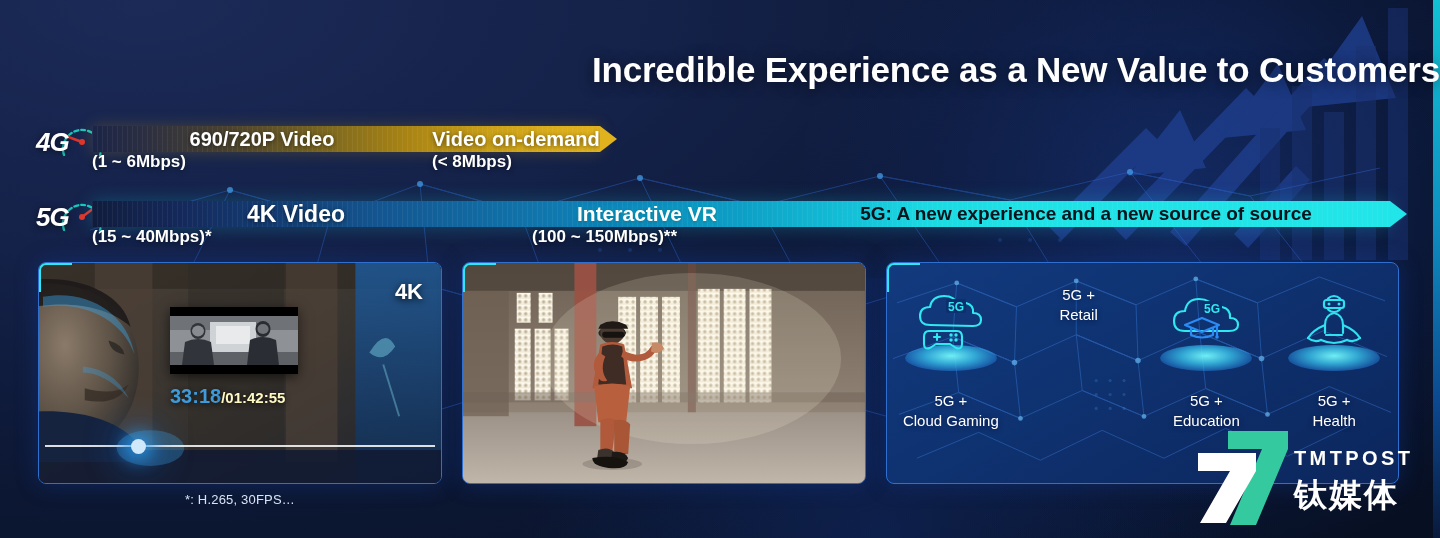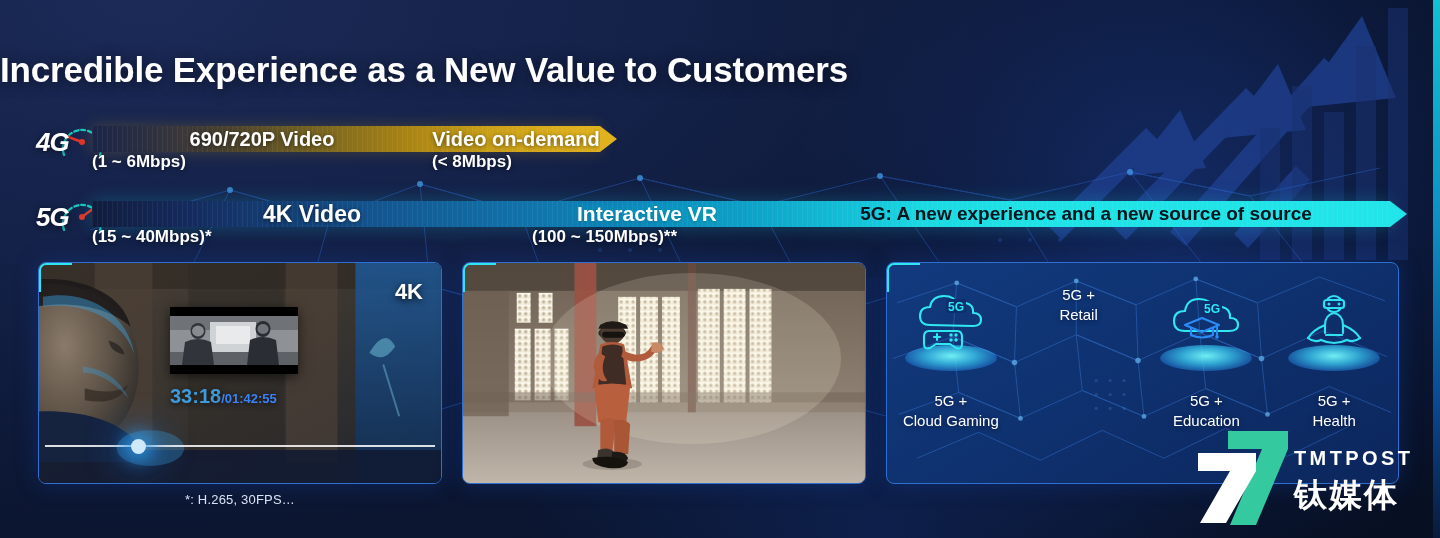--- a/index.html
+++ b/index.html
@@ -41,21 +41,21 @@
   
   .arrows { position: absolute; right: 0; top: -10px; width: 430px; height: 260px; pointer-events: none; opacity: .95;}
   .bars-silhouette { position: absolute; right: 8px; top: 0; width: 190px; height: 260px; pointer-events: none; }
 
   
   .worldmap { position: absolute; left: 0; top: 80px; width: 1440px; height: 440px; pointer-events: none; opacity: .85; }
 
   
   #title {
     position: absolute; top: 50px; left: 0; width: 1440px;
-    text-align: left;
+    text-align: right;
     font-size: 35px; font-weight: bold; color: #ffffff;
     letter-spacing: -.2px;
     text-shadow: 0 2px 14px rgba(0,0,0,.55);
   }
 
   
   .gen-row { position: absolute; left: 0; width: 1440px; }
   #row-4g { top: 118px; }
   #row-5g { top: 193px; }
 
@@ -166,21 +166,21 @@
     box-shadow: 0 3px 12px rgba(0,0,0,.6);
     overflow: hidden;
   }
   .p1-pip-inner { position: absolute; left: 0; top: 9px; width: 128px; height: 49px; overflow: hidden; }
   .p1-time {
     position: absolute; left: 131px; top: 122px; z-index: 6;
     font-weight: bold; white-space: nowrap;
     text-shadow: 0 1px 6px rgba(0,0,0,.8);
   }
   .p1-time .cur { font-size: 20px; color: #3f9ada; }
-  .p1-time .dur { font-size: 13px; color: #3b82f6; }
+  .p1-time .dur { font-size: 15px; color: #fef9c3; }
   .p1-progress {
     position: absolute; left: 6px; right: 6px; top: 182px; height: 2px;
     background: rgba(255,255,255,.85); z-index: 6;
   }
   .p1-knob {
     position: absolute; left: 92px; top: 176px; width: 15px; height: 15px;
     border-radius: 50%; background: #cfe9fb; z-index: 7;
     box-shadow: 0 0 16px 7px rgba(40,160,245,.65), 0 0 34px 14px rgba(30,120,230,.35);
   }
 
@@ -333,21 +333,21 @@
       <svg width="52" height="50" viewBox="0 0 52 50">
         <path d="M8 40 A19 19 0 1 1 44 40" fill="none" stroke="#18c8bd" stroke-width="2.3" stroke-dasharray="4 3" stroke-linecap="round"></path>
         <line x1="26" y1="27" x2="42" y2="15" stroke="#e0342a" stroke-width="2.4" stroke-linecap="round"></line>
         <circle cx="26" cy="27" r="3" fill="#e0342a"></circle>
       </svg>
       <span class="gen-label">5G</span>
     </div>
 
     <div class="speedbar" id="bar-5g">
       <div class="stripes"></div>
-      <div class="bar-seg txt-white" style="left:16px; width:408px; font-size:23px;">4K Video</div>
+      <div class="bar-seg txt-white" style="left:0; width:408px; font-size:23px;">4K Video</div>
       <div class="bar-seg txt-cyanwhite" style="left:440px; width:230px; font-size:21px;">Interactive VR</div>
       <div class="bar-seg txt-black" style="left:690px; width:608px; font-size:19px;">5G: A new experience and a new source of source</div>
       <div class="tip"></div>
     </div>
     <div class="seg-sub" style="left:92px; width:490px;">(15 ~ 40Mbps)*</div>
     <div class="seg-sub" style="left:532px; width:230px;">(100 ~ 150Mbps)**</div>
   </div>
 
   <div class="panel" id="panel-1">
     <div class="panel-corner"></div>

